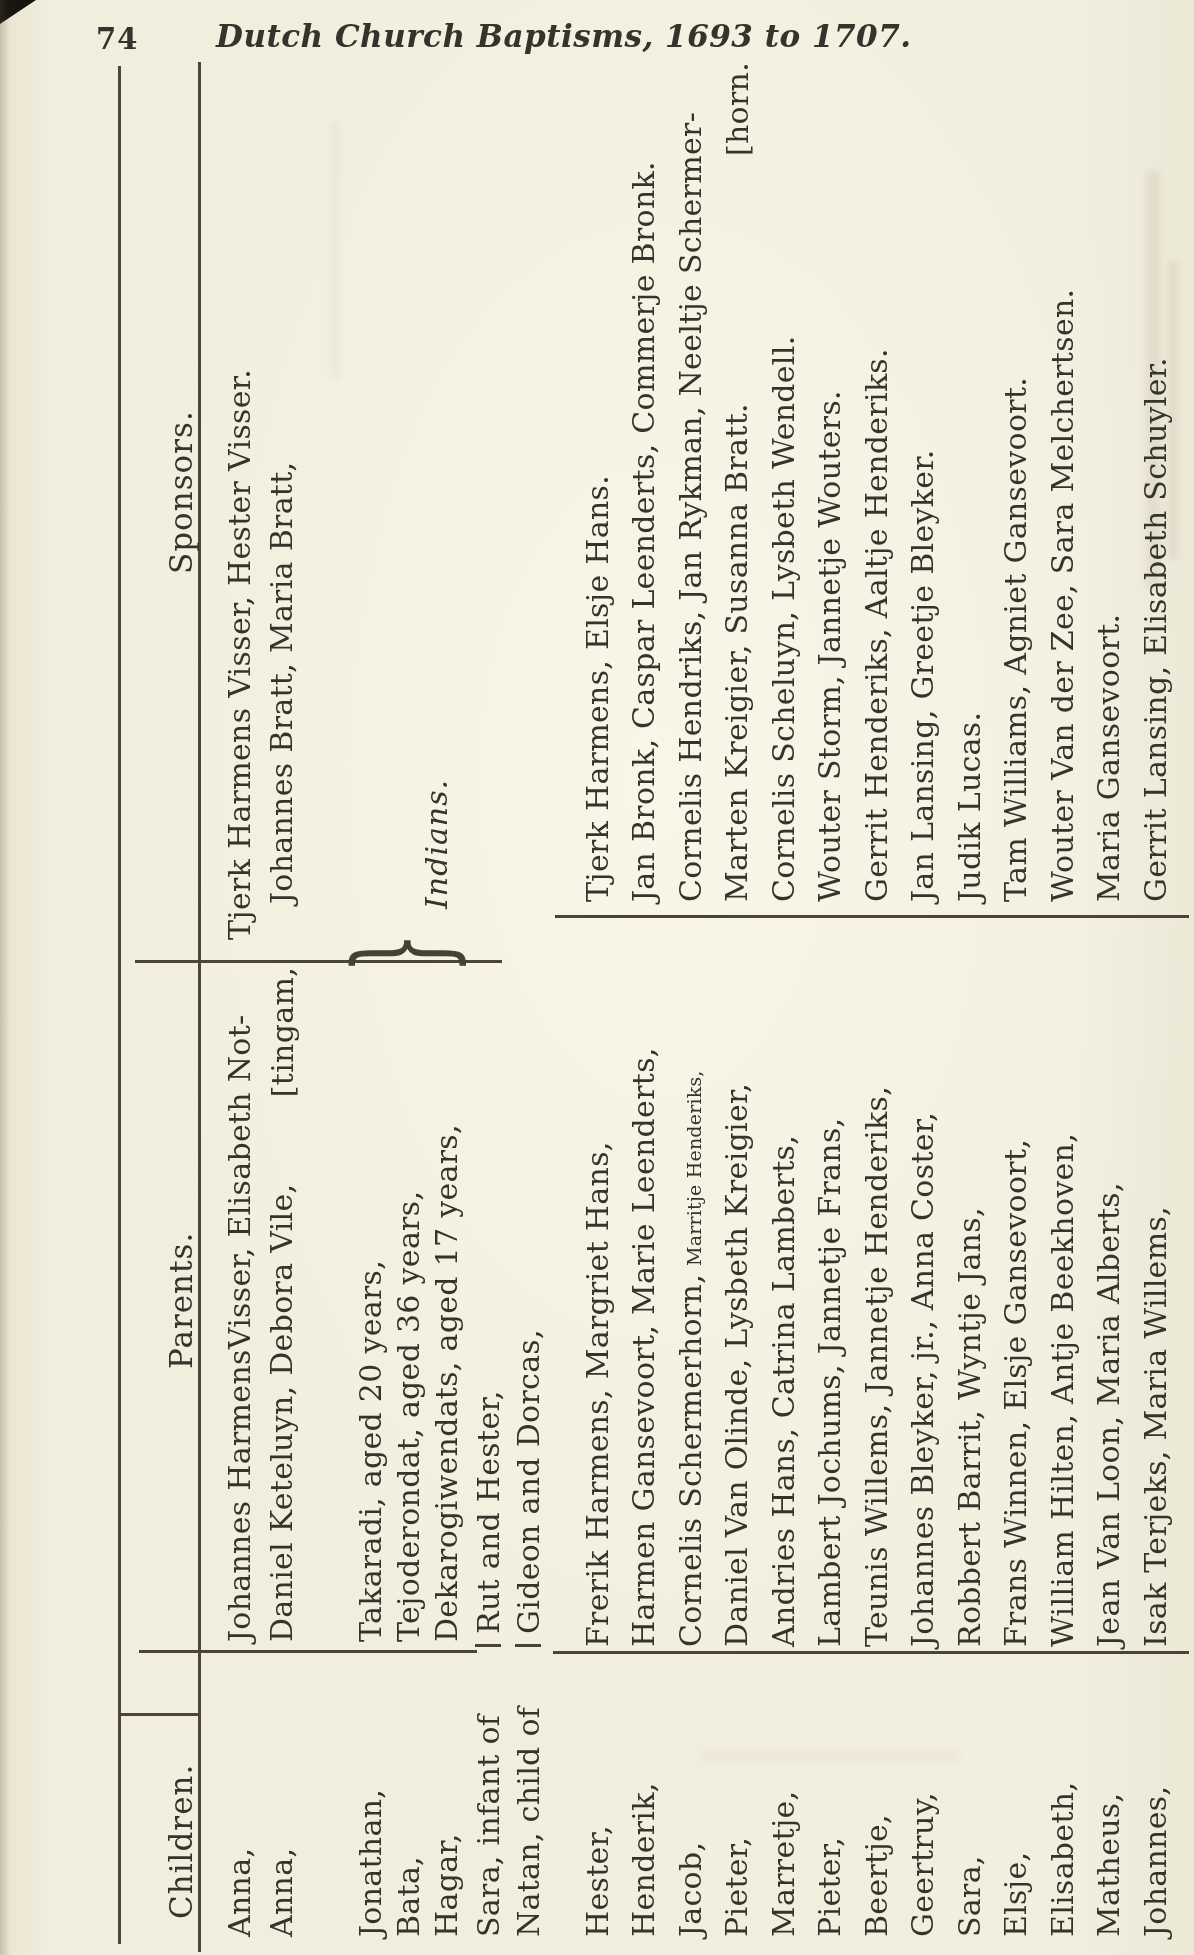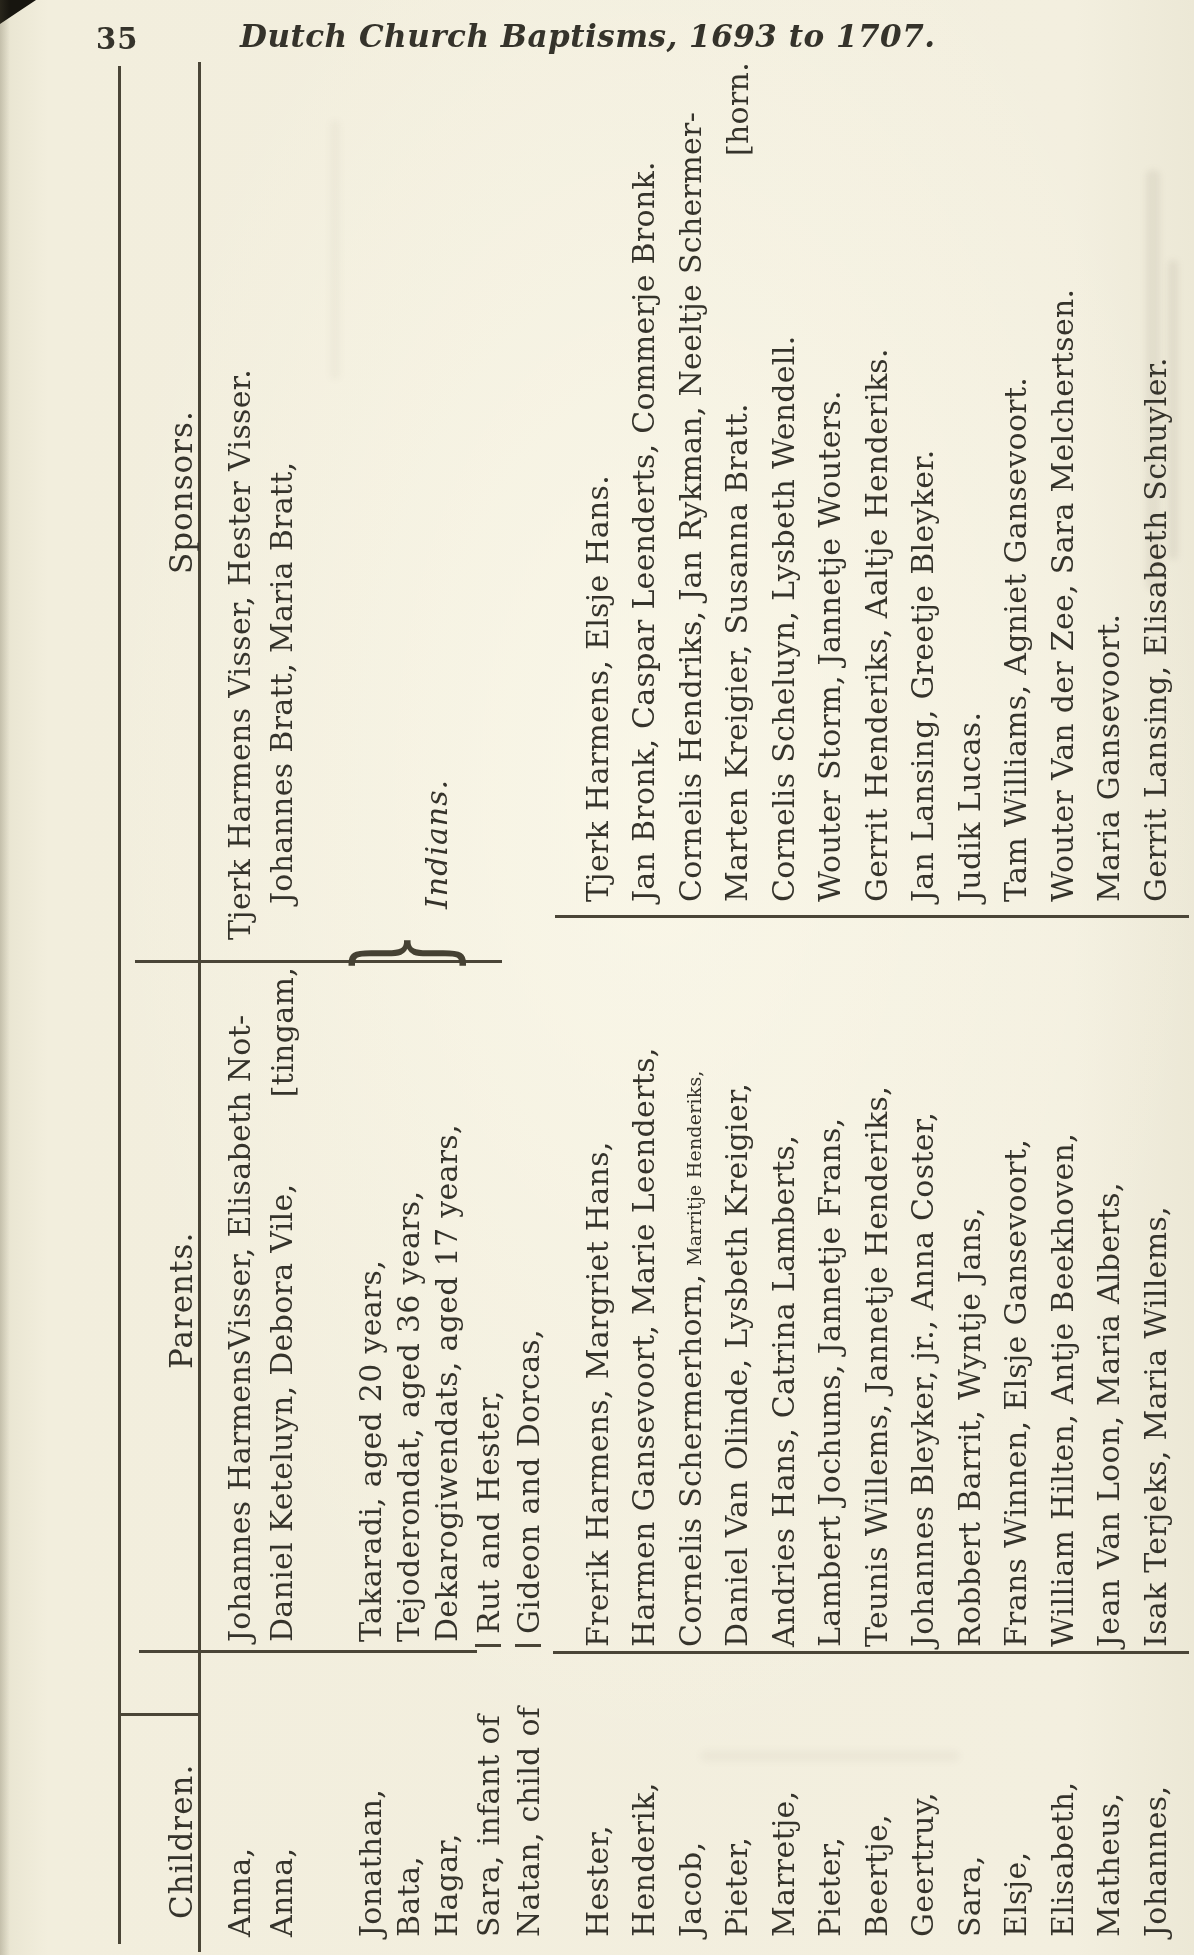--- a/index.html
+++ b/index.html
@@ -12,21 +12,21 @@
     font-family:"DejaVu Serif","Liberation Serif",serif;
     color:#35332b;
   }
   .corner-mark{position:absolute;left:0;top:0;width:36px;height:24px;background:#17150f;
     clip-path:polygon(0 0,100% 0,55% 45%,0 100%);}
   .edge-shade{position:absolute;left:0;top:0;width:10px;height:100%;background:linear-gradient(90deg,rgba(90,84,62,.25),rgba(0,0,0,0));}
   .smudge{position:absolute;background:rgba(118,112,88,.10);filter:blur(3px);border-radius:6px;}
 
   .pg-head{position:absolute;left:0;top:16px;width:100%;height:50px;}
   .pg-num{position:absolute;left:96px;top:6px;font-size:29px;font-weight:bold;letter-spacing:1px;}
-  .pg-title{position:absolute;left:240px;top:2px;font-size:31px;font-style:italic;font-weight:bold;letter-spacing:.5px;white-space:nowrap;}
+  .pg-title{position:absolute;left:216px;top:2px;font-size:31px;font-style:italic;font-weight:bold;letter-spacing:.5px;white-space:nowrap;}
 
   
   .sheet{position:absolute;left:95px;top:57px;width:1895px;height:1090px;
     transform-origin:0 0;transform:translateY(1895px) rotate(-90deg);}
 
   .rule{position:absolute;background:#4a4537;}
   .rule.h{height:2.5px;}
   .rule.v{width:2.5px;}
 
   .hdr{position:absolute;top:68px;font-size:31px;letter-spacing:1px;white-space:nowrap;}
@@ -44,21 +44,21 @@
 <body>
 
 <div class="corner-mark"></div>
 <div class="edge-shade"></div>
 <div class="smudge" style="left:1146px;top:170px;width:14px;height:420px;"></div>
 <div class="smudge" style="left:1168px;top:260px;width:10px;height:300px;"></div>
 <div class="smudge" style="left:330px;top:120px;width:10px;height:260px;opacity:.5;"></div>
 <div class="smudge" style="left:700px;top:1750px;width:260px;height:12px;opacity:.5;"></div>
 
 <div class="pg-head">
-  <div class="pg-num">35</div>
+  <div class="pg-num">74</div>
   <div class="pg-title">Dutch Church Baptisms, 1693 to 1707.</div>
 </div>
 
 <div class="sheet">
 
   <div class="rule h" style="left:8px;top:23px;width:1878px;"></div>
   <div class="rule h" style="left:0px;top:103px;width:1890px;height:3px;"></div>
   <div class="rule v" style="left:236px;top:26px;height:78px;"></div>
   <div class="rule v" style="left:299px;top:44px;height:338px;"></div>
   <div class="rule v" style="left:305px;top:380px;height:26px;"></div>

